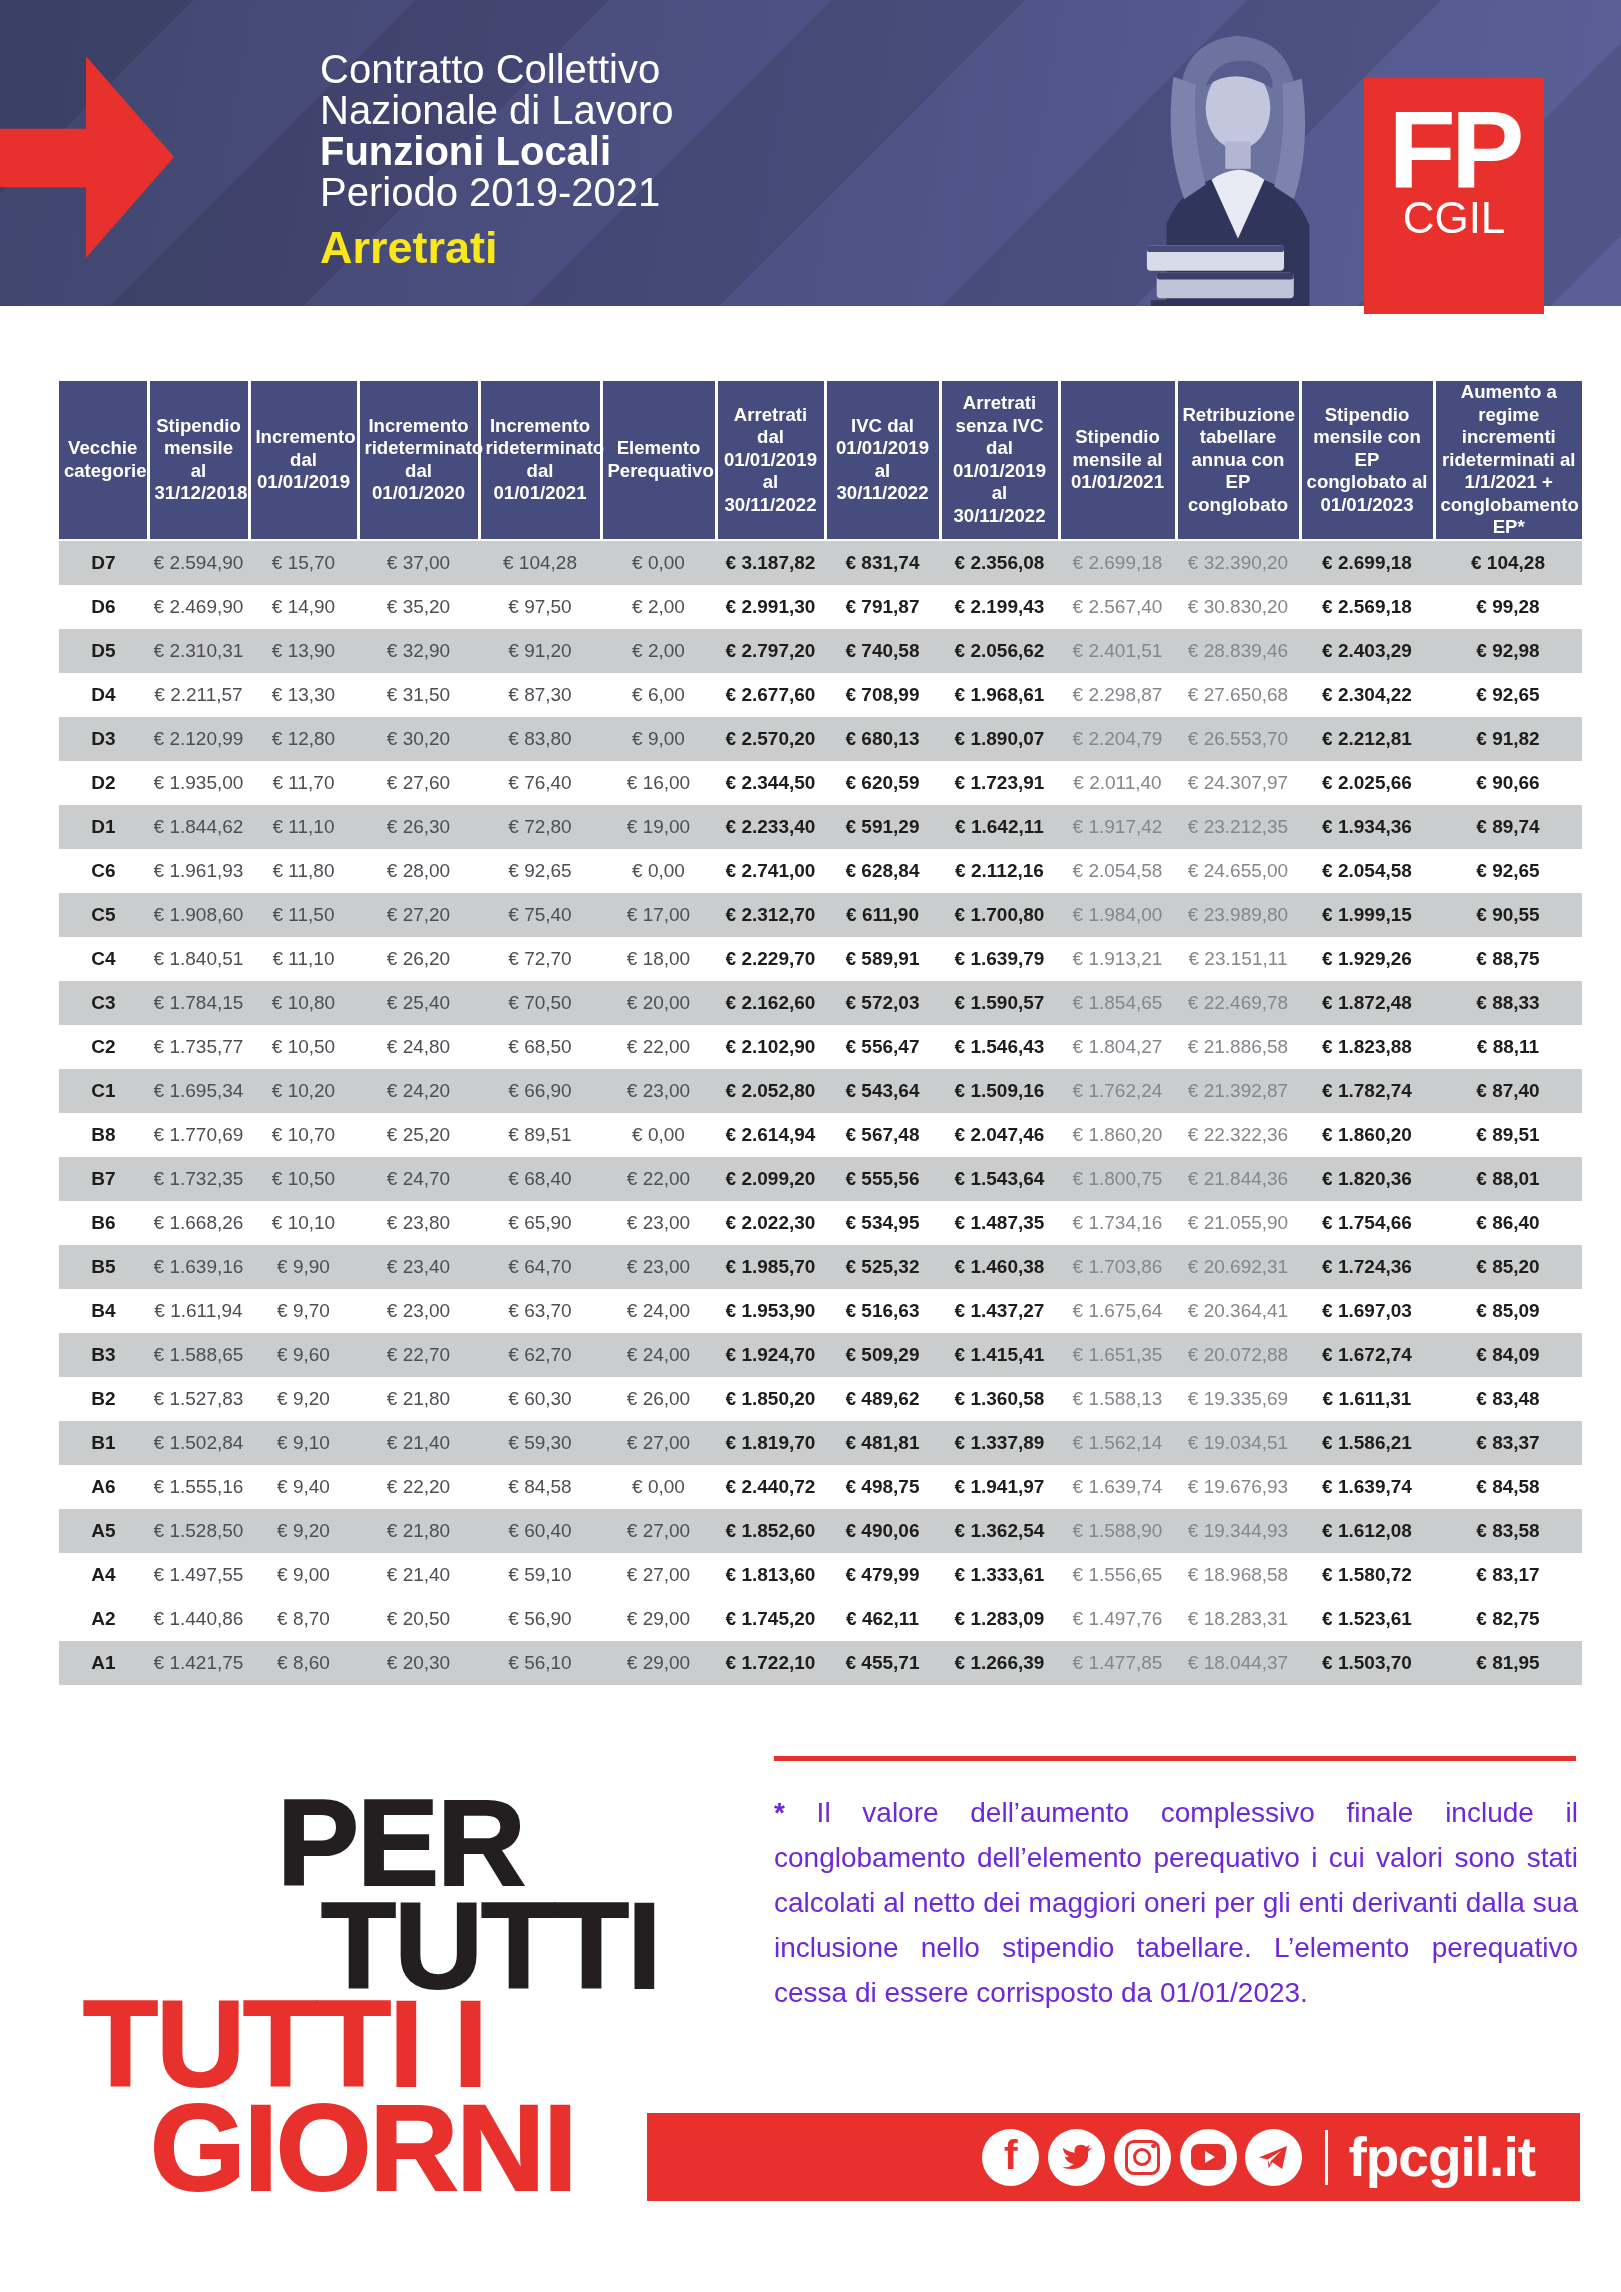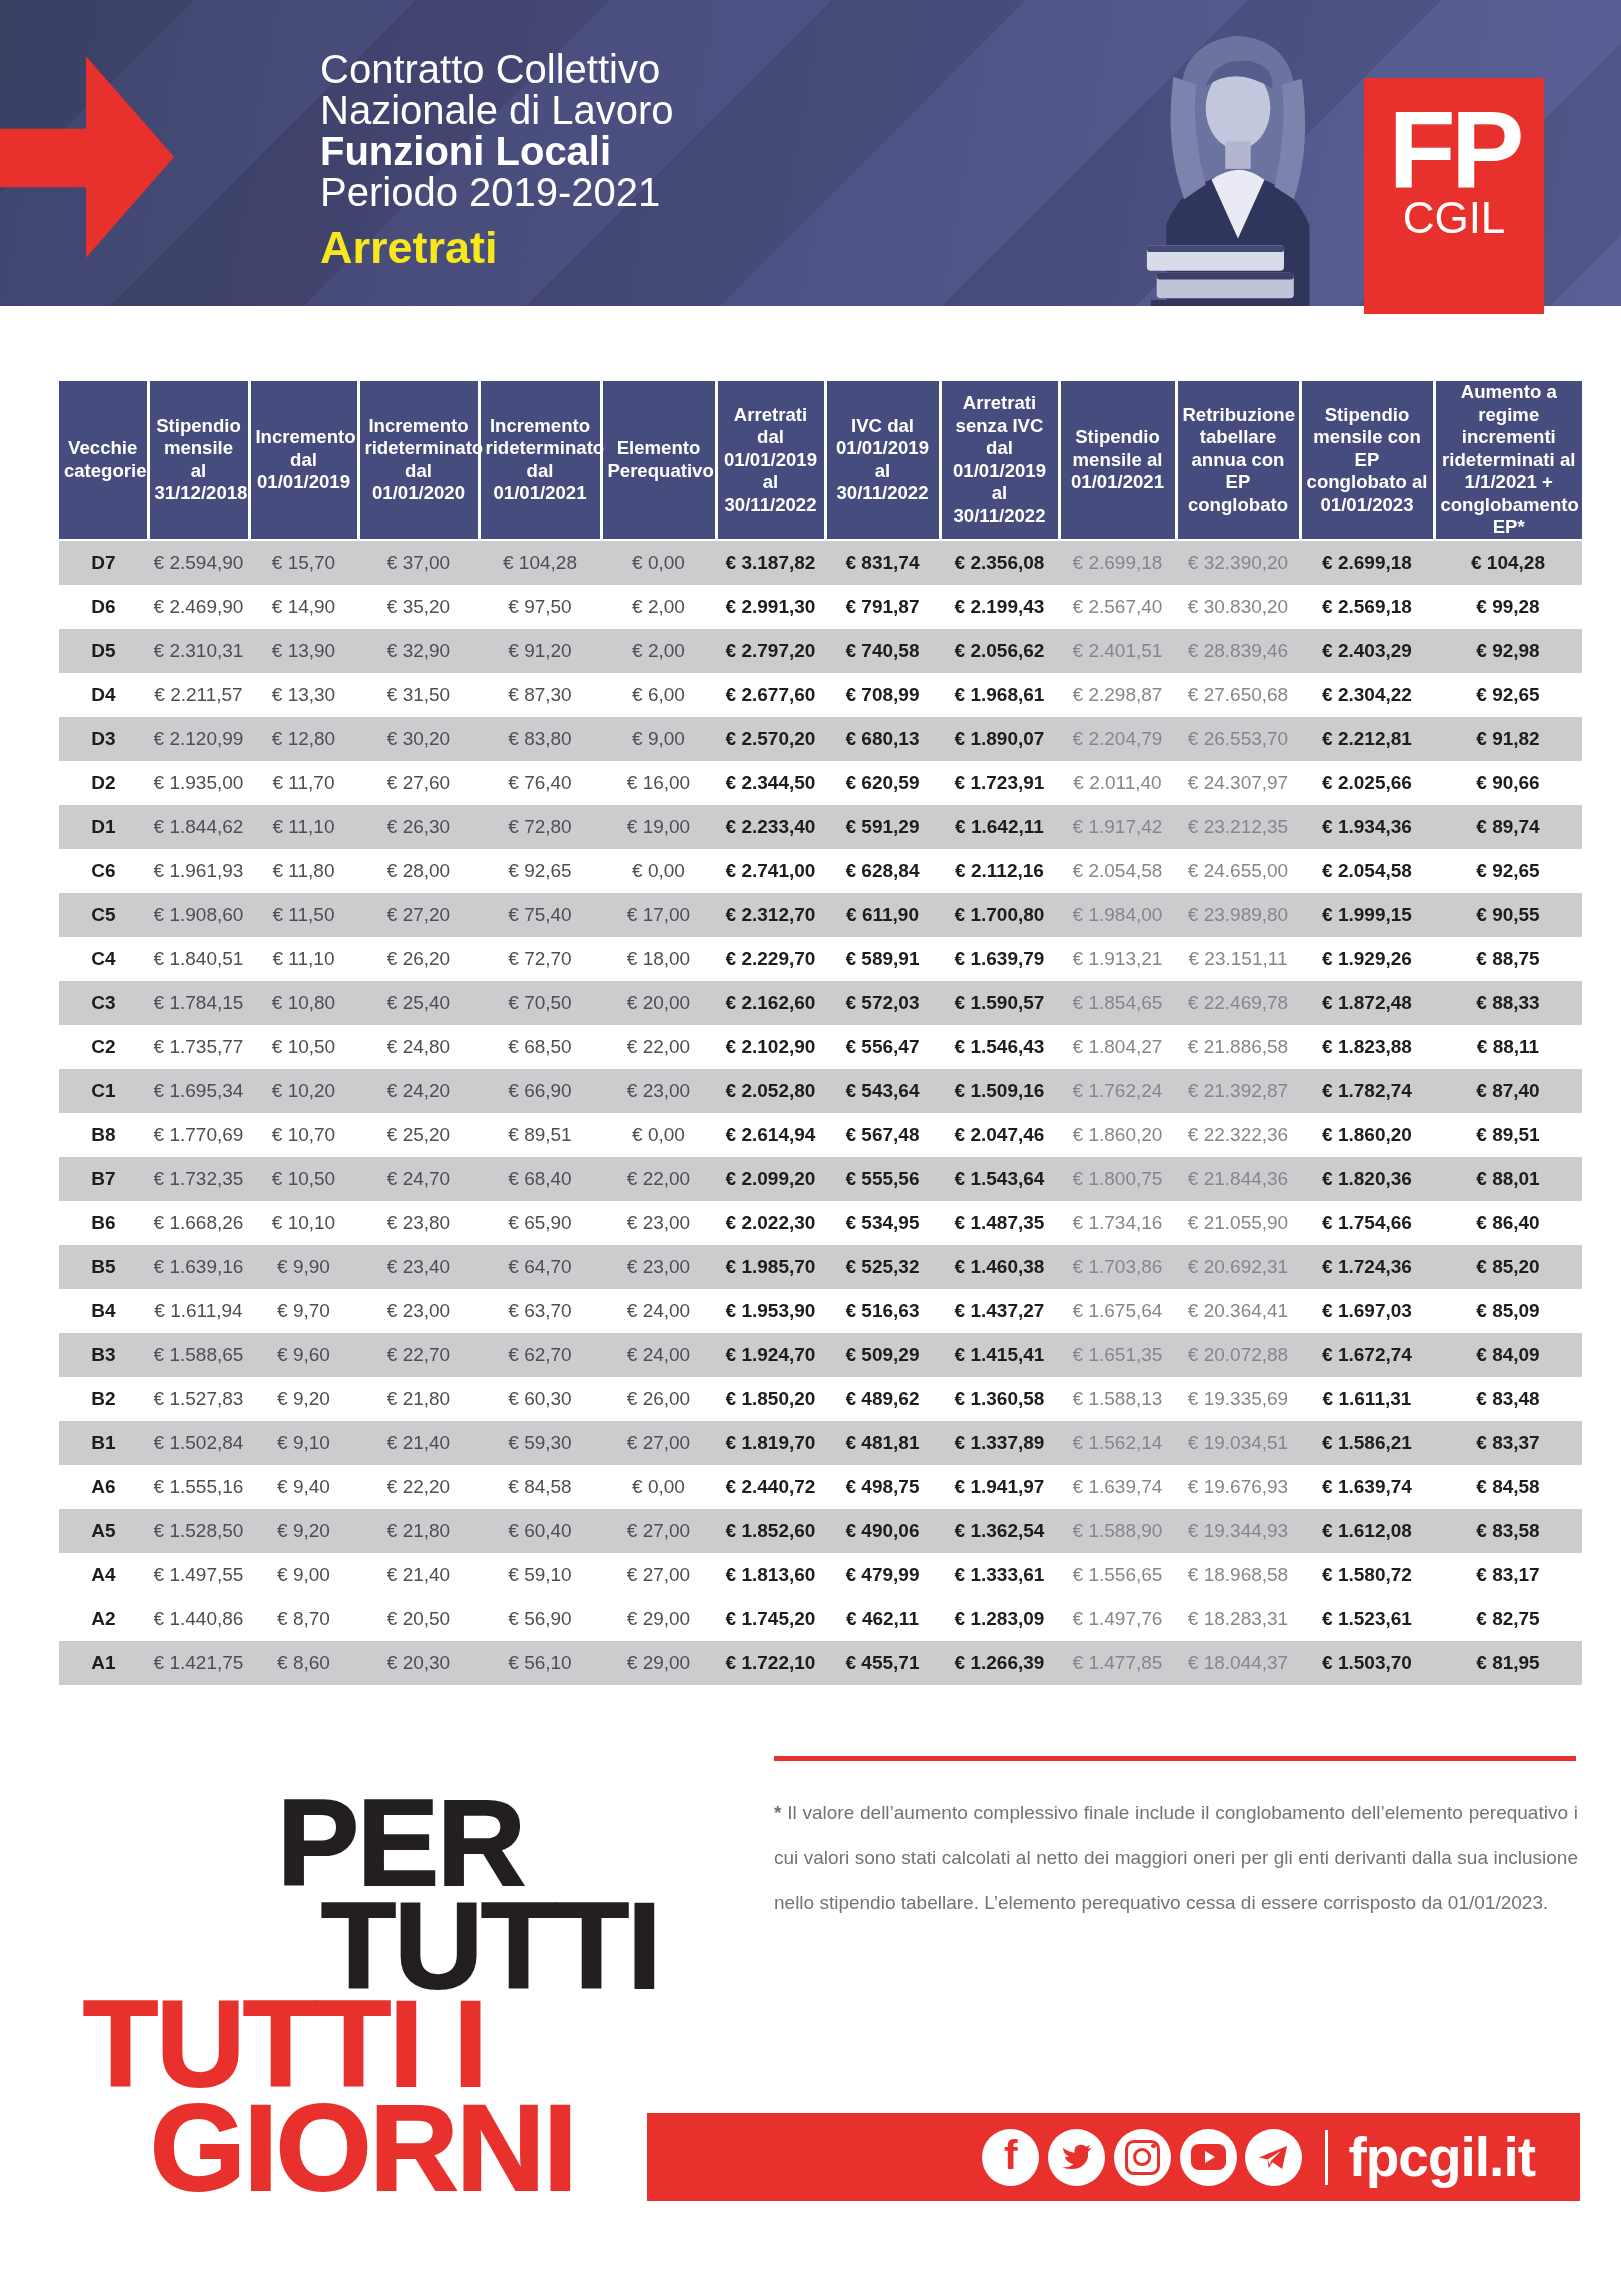--- a/index.html
+++ b/index.html
@@ -32,22 +32,22 @@
   table.salary td { height:44px; font-size:19px; text-align:center; vertical-align:middle;
                     padding:0 2px; white-space:nowrap; }
   tr.shade td { background:#cbcccd; }
   td.cat  { font-weight:700; color:#1d1d1b; font-size:19.6px; }
   td.med  { color:#4d4e54; }
   td.boldcol { color:#1d1d1b; font-weight:700; }
   td.light { color:#85868c; }
 
   
   .note-line { position:absolute; left:774px; top:1756px; width:802px; height:4.9px; background:#e8312c; }
-  .note { position:absolute; left:774px; top:1790px; width:804px; font-size:19px; line-height:45px;
-          color:#737373; text-align:justify; }
+  .note { position:absolute; left:774px; top:1790px; width:804px; font-size:28px; line-height:45px;
+          color:#6d28d9; text-align:justify; }
   .note b { font-weight:700; }
 
   
   .slogan { position:absolute; font-weight:700; font-size:123px; line-height:123px;
             letter-spacing:-2px; -webkit-text-stroke:2px currentColor; white-space:nowrap; }
   .slogan.black { color:#231f20; }
   .slogan.red { color:#e8312c; }
   .slogan-per     { left:277px; top:1781px; }
   .slogan-tutti   { left:321px; top:1884px; }
   .slogan-tutti-i { left:83px;  top:1982px; }

